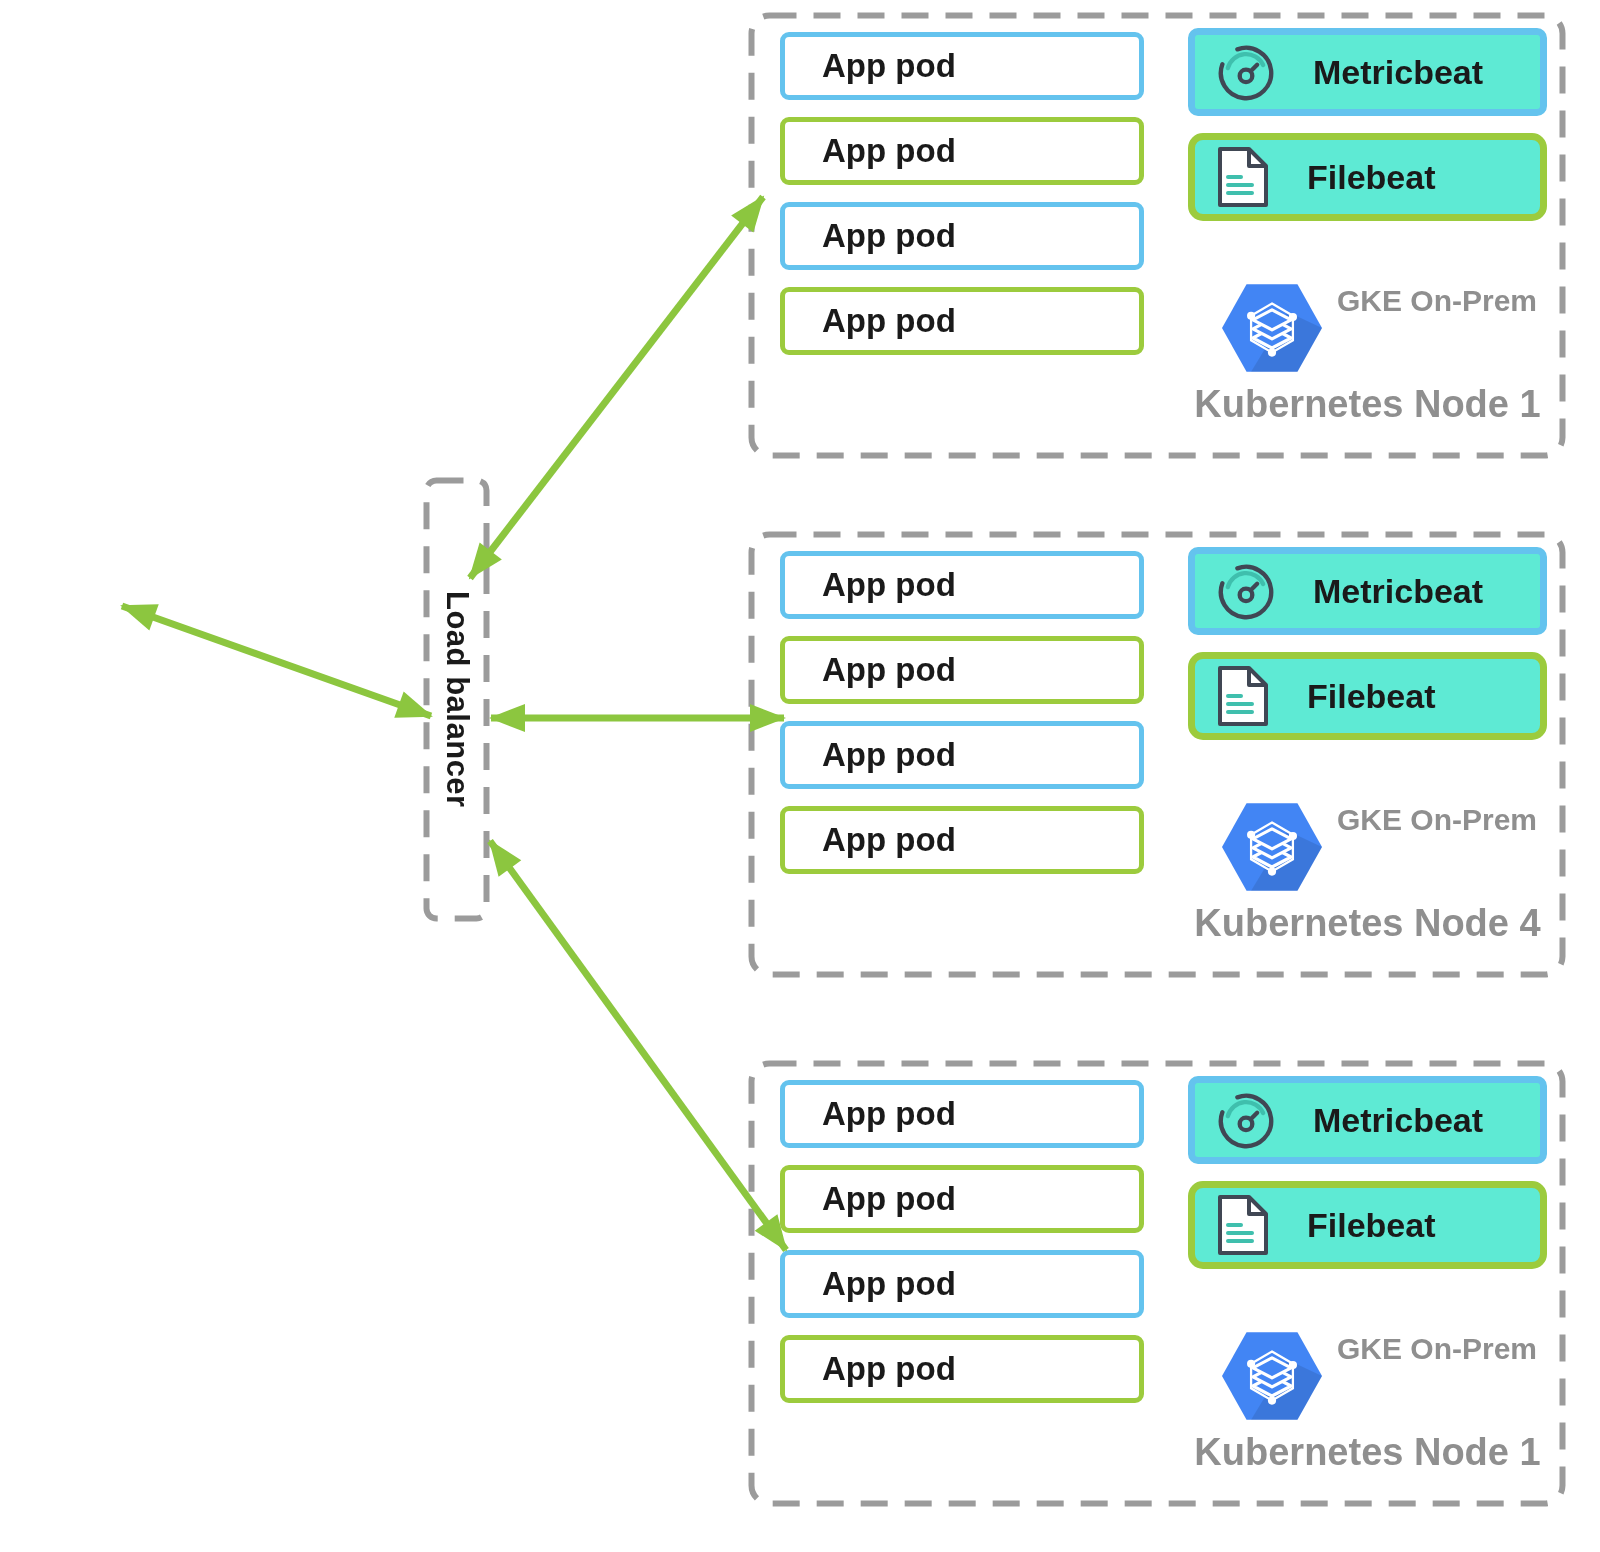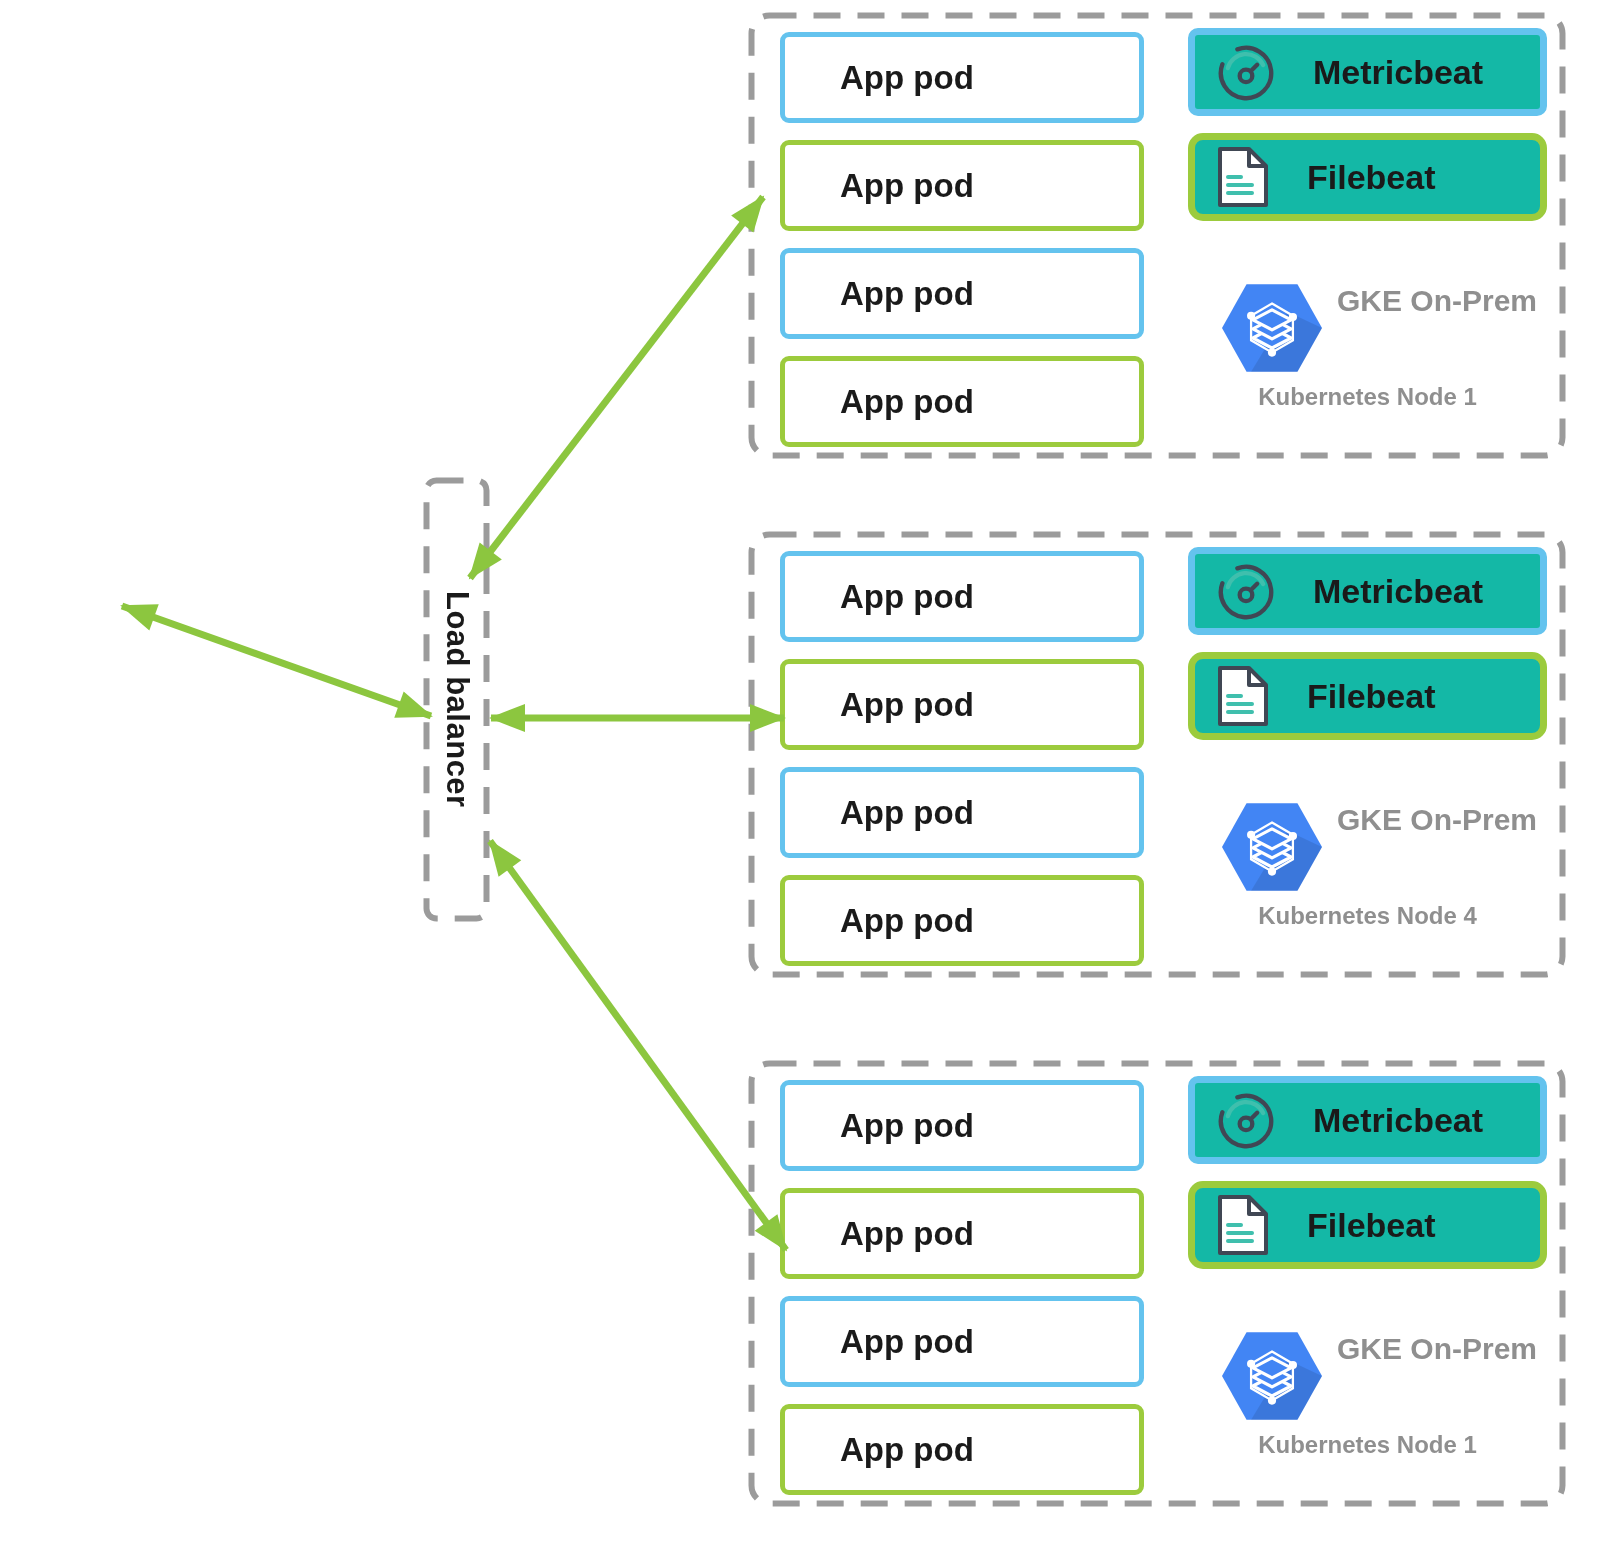--- a/index.html
+++ b/index.html
@@ -29,32 +29,32 @@
   
   .node { position: absolute; left: 748px; width: 818px; height: 447px; }
   .n1 { top: 12px; } .n2 { top: 531px; } .n3 { top: 1060px; }
 
   
   .pods {
     position: absolute; left: 32px; top: 20px; width: 364px;
     display: flex; flex-direction: column; gap: 17px;
   }
   .pod {
-    height: 91px; box-sizing: border-box; background: #fff;
+    height: 68px; box-sizing: border-box; background: #fff;
     border: 5px solid; border-radius: 9px;
-    display: flex; align-items: center; padding-left: 55px;
+    display: flex; align-items: center; padding-left: 37px;
   }
   .pod.blue  { border-color: var(--pod-blue, #64C3EE); }
   .pod.green { border-color: var(--pod-green, #9CCB3D); }
   .pod-label { font-size: 33px; font-weight: bold; color: var(--text, #1A1A1A); }
 
   
   .beat {
     position: absolute; left: 440px; width: 359px; height: 88px;
-    box-sizing: border-box; background: #14b8a6;
+    box-sizing: border-box; background: #5eead4;
     border: 7px solid; border-radius: 10px;
     display: flex; align-items: center; padding-left: 20px; gap: 36px;
   }
   .beat.metric { top: 16px;  border-color: var(--pod-blue, #64C3EE); }
   .beat.file   { top: 121px; border-color: var(--pod-green, #9CCB3D); border-radius: 15px; }
   .beat-icon { width: 62px; height: 62px; flex: 0 0 auto; }
   .beat-icon.doc { width: 56px; height: 62px; }
   .beat-label { font-size: 34px; font-weight: bold; color: var(--text, #1A1A1A); white-space: nowrap; }
 
   
@@ -65,21 +65,21 @@
   
   .gke { position: absolute; left: 440px; top: 272px; width: 359px; }
   .gke-row { display: flex; gap: 15px; margin-left: 34px; }
   .gke-icon { width: 100px; height: 88px; flex: 0 0 auto; }
   .gke-label {
     font-size: 30px; font-weight: bold; color: var(--gray-text, #8F8F8F);
     margin-bottom: 14px; white-space: nowrap;
   }
   .node-label {
     margin-top: 11px; text-align: center;
-    font-size: 24px; font-weight: bold; color: var(--gray-text, #8F8F8F);
+    font-size: 38px; font-weight: bold; color: var(--gray-text, #8F8F8F);
     white-space: nowrap;
   }
   .hex { fill: var(--gke-blue, #4285F4); }
   .hex-shadow { fill: #000; fill-opacity: 0.10; }
   .wire { fill: none; stroke: #fff; stroke-width: 2.5; }
   .slab { fill: var(--gke-blue, #4285F4); stroke: #fff; stroke-width: 3.5; stroke-linejoin: round; }
   .dot { fill: #fff; }
 
   
   .arrows { position: absolute; inset: 0; width: 100%; height: 100%; pointer-events: none; }

